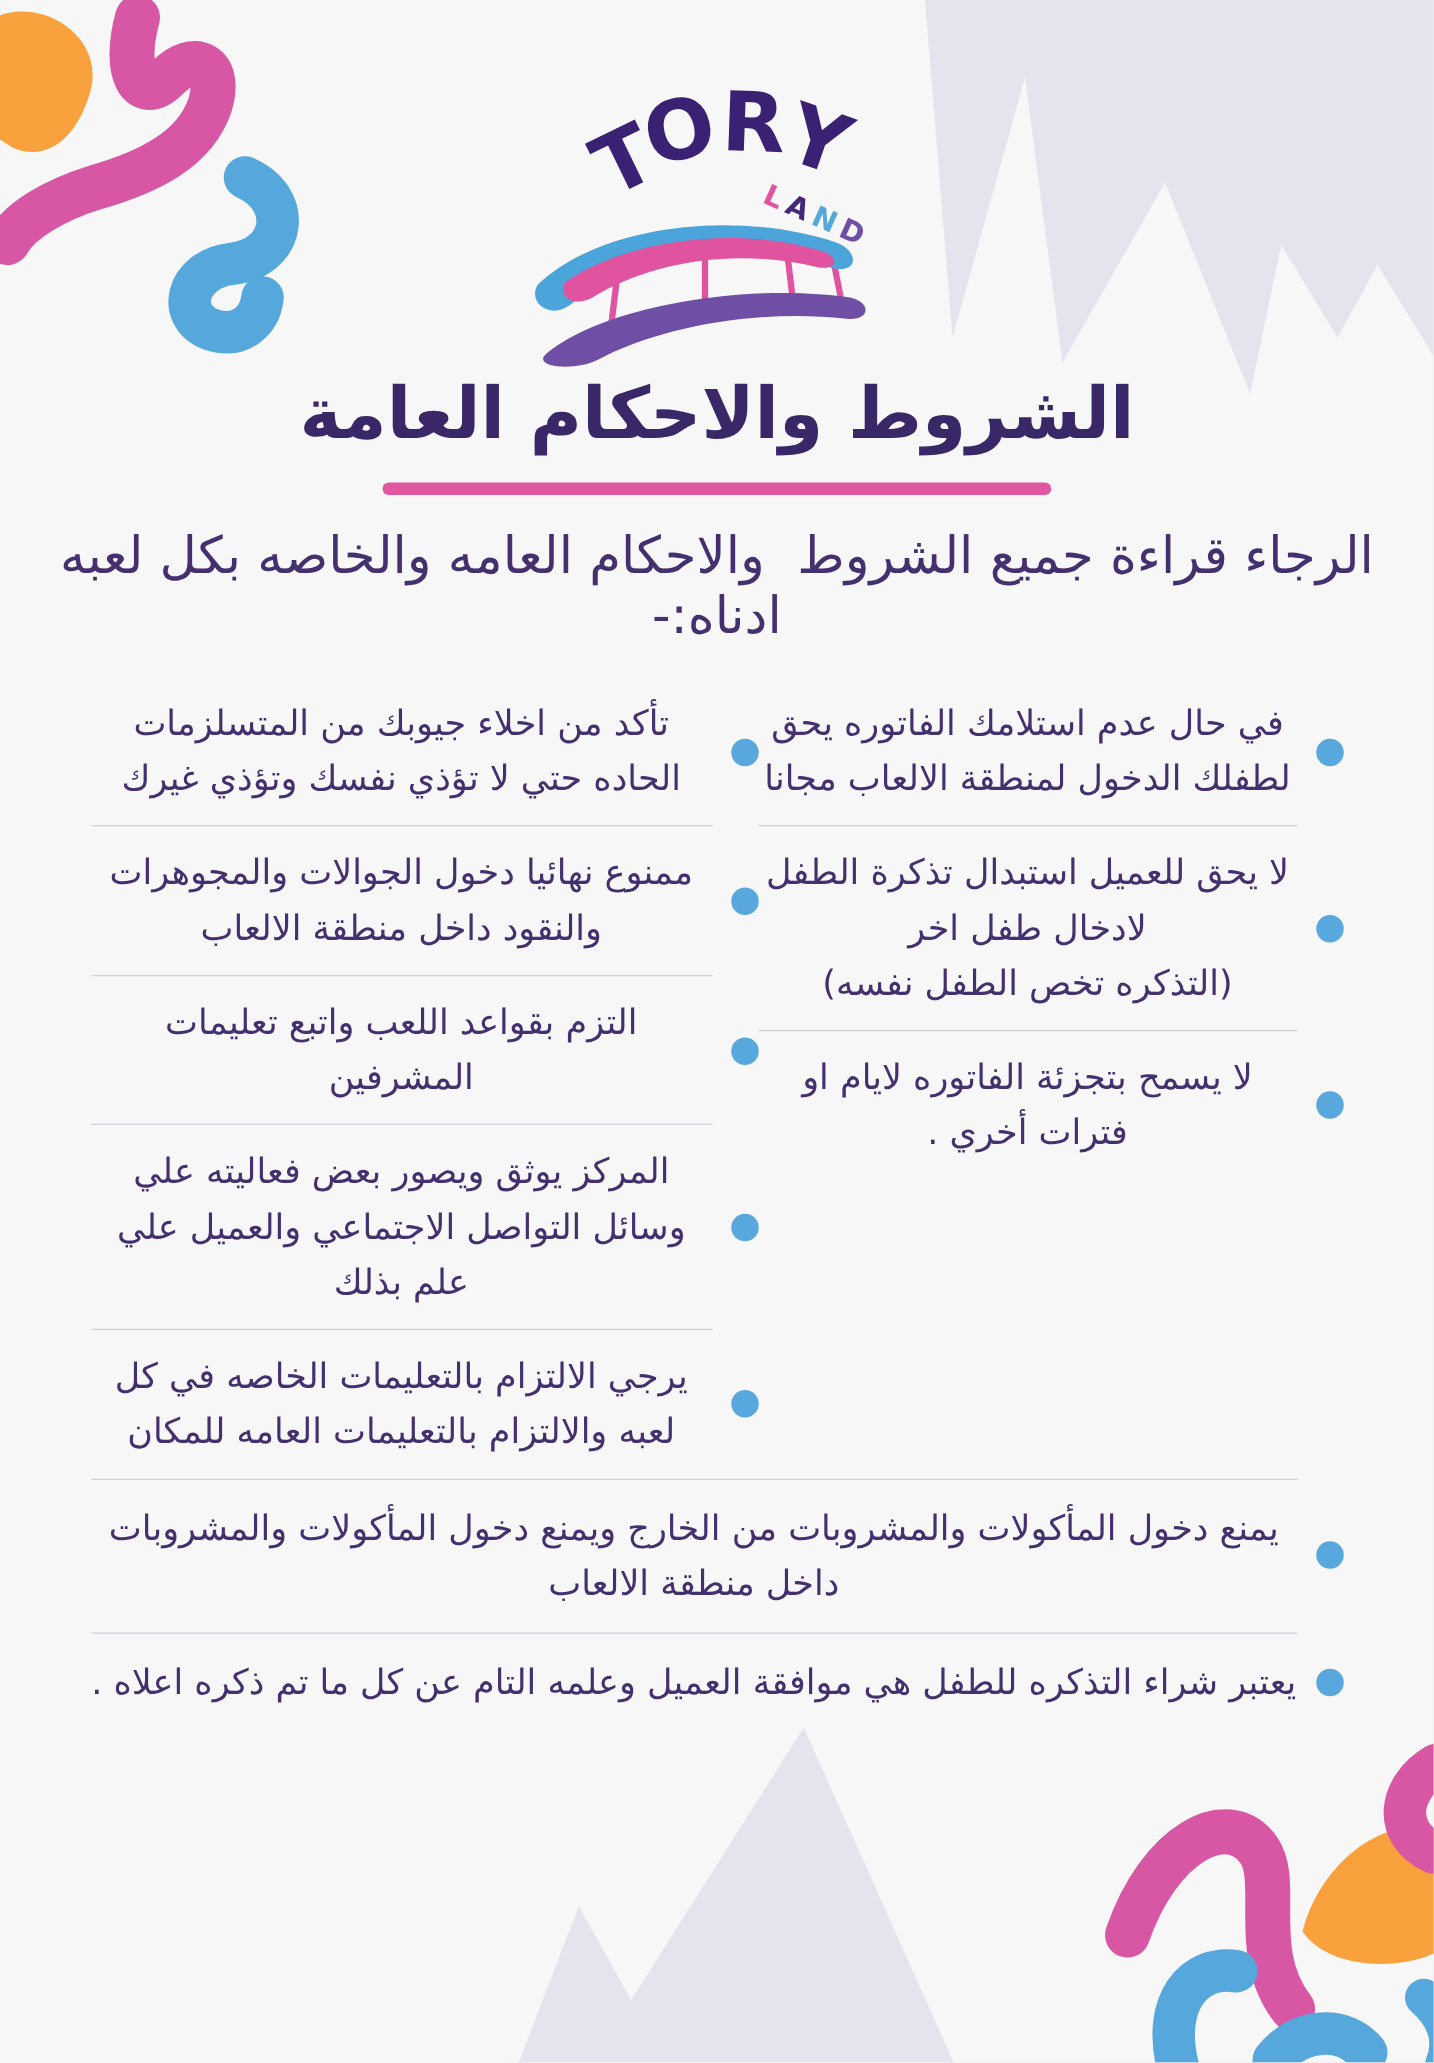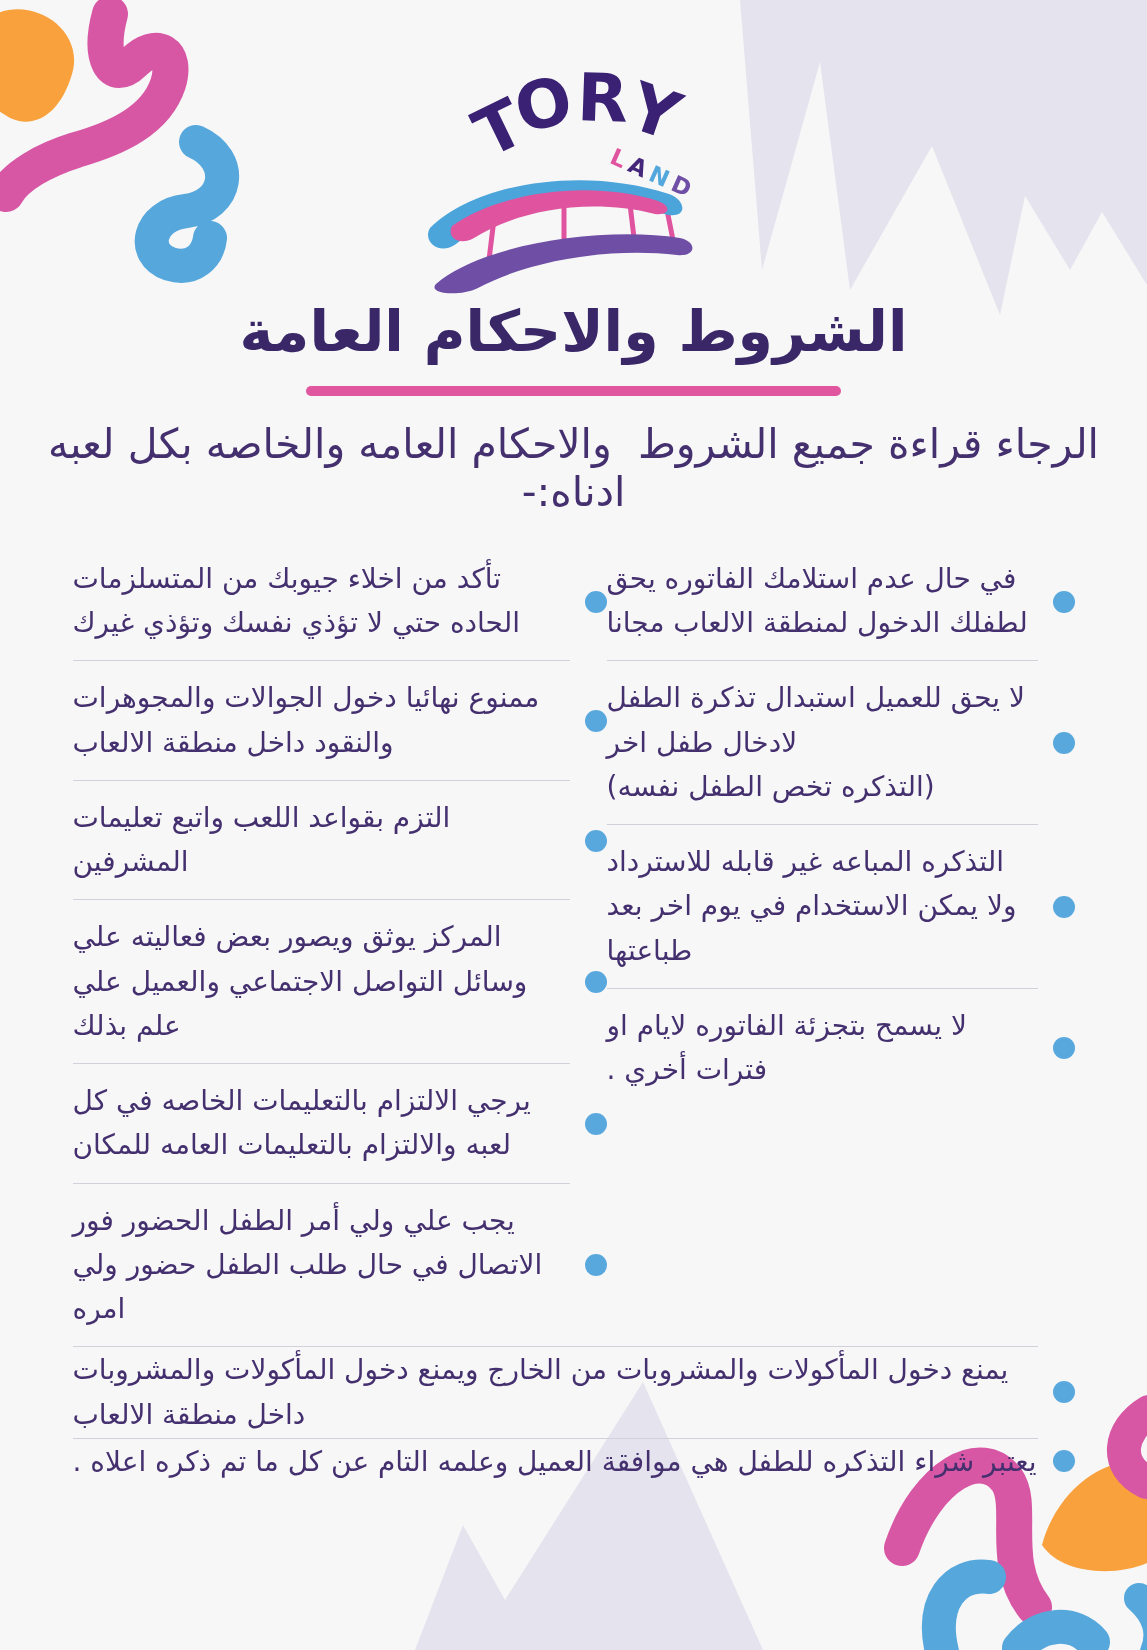--- a/index.html
+++ b/index.html
@@ -64,24 +64,24 @@
     display:grid;grid-template-columns:468px 534px;column-gap:0;
   }
   .full{grid-column:1 / -1;}
   .item{display:flex;align-items:center;gap:15px;}
   .bullet{
     width:22px;height:22px;border-radius:50%;background:var(--accent_blue);
     flex:0 0 auto;
   }
   .item-text{
     flex:1 1 auto;font-size:28px;line-height:1.58;color:var(--text_purple);
-    text-align:left;white-space:pre-line;padding:15px 0;
+    text-align:center;white-space:pre-line;padding:15px 0;
   }
   .col .item:not(:last-child) .item-text{border-bottom:1px solid var(--sep);}
-  .full .item .item-text{border-top:1px solid var(--sep);padding:1px 0;}
+  .full .item .item-text{border-top:1px solid var(--sep);padding:17px 0;}
 </style>
 </head>
 <body>
 
 <div class="page">
 
   <svg class="decor tr" width="497" height="330" viewBox="0 0 497 330">
     <polygon fill="var(--decor_gray)" points="90,0 497,0 497,285 452,212 420,270 375,196 350,315 282,146 200,290 170,62 112,270"></polygon>
   </svg>
 
@@ -144,24 +144,20 @@
           <span class="bullet"></span>
           <p class="item-text">في حال عدم استلامك الفاتوره يحق لطفلك الدخول لمنطقة الالعاب مجانا</p>
         </div>
         <div class="item">
           <span class="bullet"></span>
           <p class="item-text">لا يحق للعميل استبدال تذكرة الطفل لادخال طفل اخر
 (التذكره تخص الطفل نفسه)</p>
         </div>
         <div class="item">
           <span class="bullet"></span>
-          <p class="item-text">التذكره المباعه غير قابله للاسترداد ولا يمكن الاستخدام في يوم اخر بعد طباعتها</p>
-        </div>
-        <div class="item">
-          <span class="bullet"></span>
           <p class="item-text">لا يسمح بتجزئة الفاتوره لايام او فترات أخري .</p>
         </div>
       </div>
     <div class="col">
         <div class="item">
           <span class="bullet"></span>
           <p class="item-text">تأكد من اخلاء جيوبك من المتسلزمات الحاده حتي لا تؤذي نفسك وتؤذي غيرك</p>
         </div>
         <div class="item">
           <span class="bullet"></span>
@@ -172,24 +168,20 @@
           <p class="item-text">التزم بقواعد اللعب واتبع تعليمات المشرفين</p>
         </div>
         <div class="item">
           <span class="bullet"></span>
           <p class="item-text">المركز يوثق ويصور بعض فعاليته علي وسائل التواصل الاجتماعي والعميل علي علم بذلك</p>
         </div>
         <div class="item">
           <span class="bullet"></span>
           <p class="item-text">يرجي الالتزام بالتعليمات الخاصه في كل لعبه والالتزام بالتعليمات العامه للمكان</p>
         </div>
-        <div class="item">
-          <span class="bullet"></span>
-          <p class="item-text">يجب علي ولي أمر الطفل الحضور فور الاتصال في حال طلب الطفل حضور ولي امره</p>
-        </div>
       </div>
     <div class="full">
         <div class="item">
           <span class="bullet"></span>
           <p class="item-text">يمنع دخول المأكولات والمشروبات من الخارج ويمنع دخول المأكولات والمشروبات داخل منطقة الالعاب</p>
         </div>
         <div class="item">
           <span class="bullet"></span>
           <p class="item-text">يعتبر شراء التذكره للطفل هي موافقة العميل وعلمه التام عن كل ما تم ذكره اعلاه .</p>
         </div>

